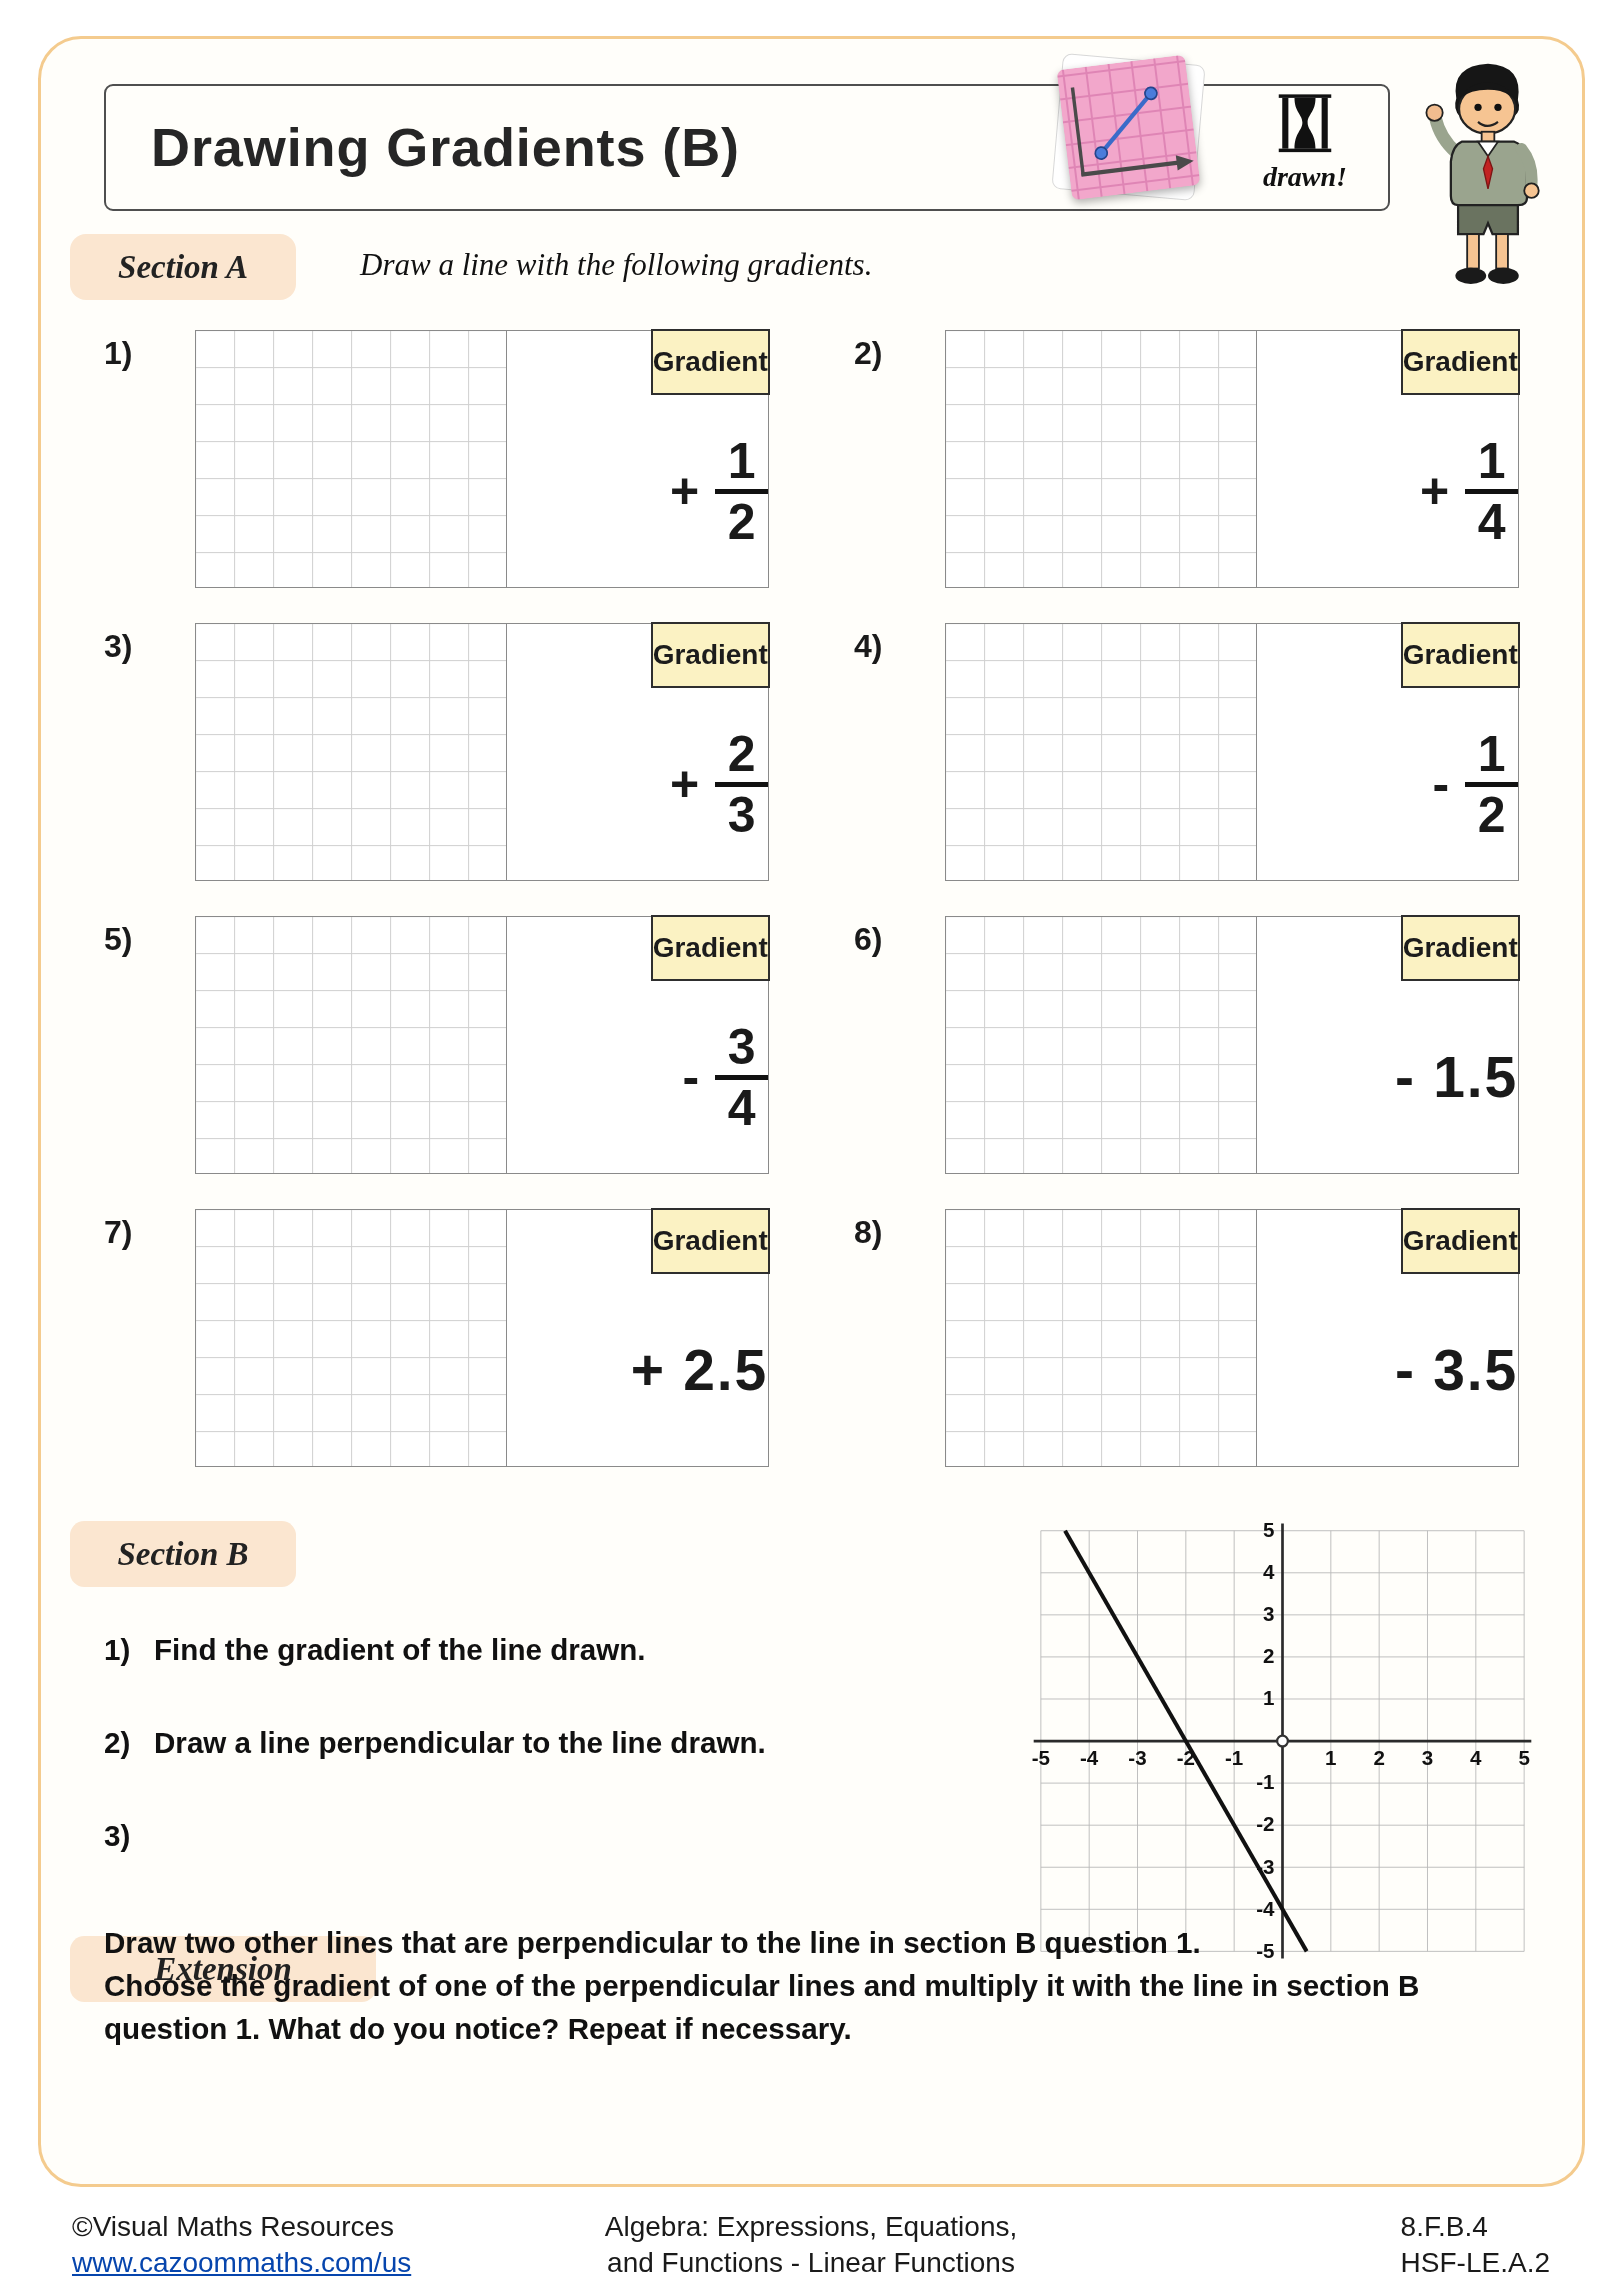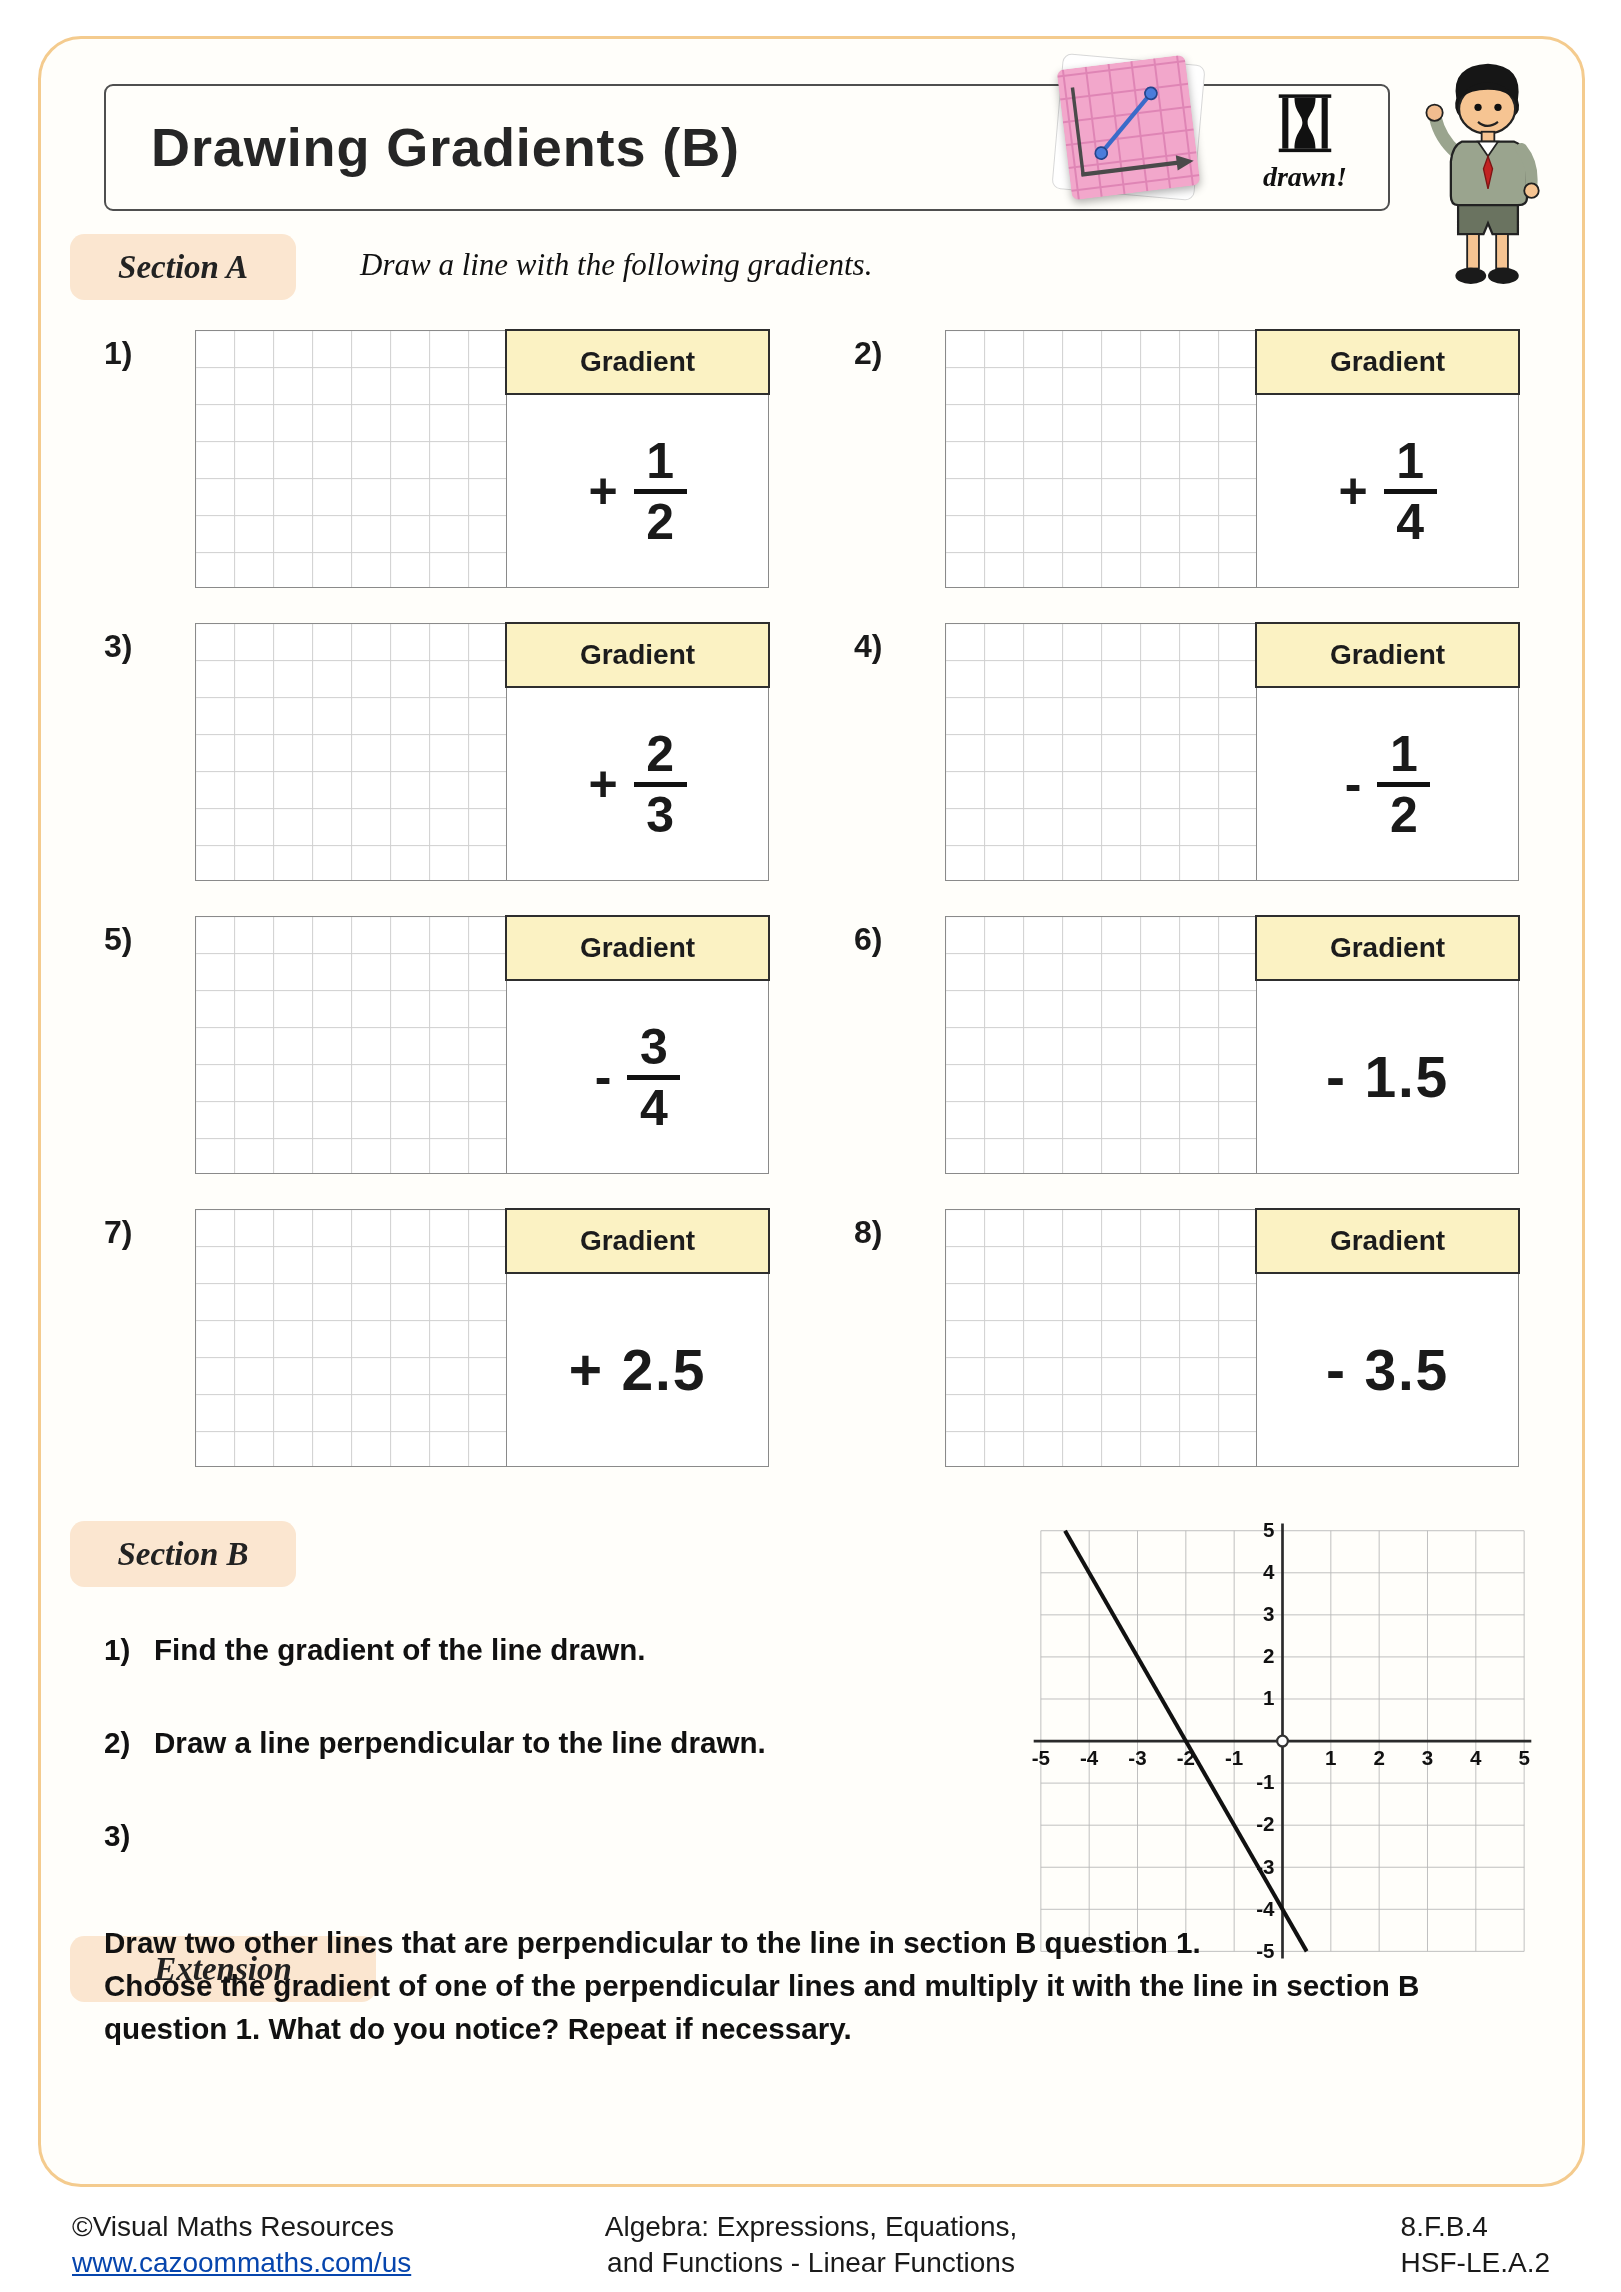--- a/index.html
+++ b/index.html
@@ -42,21 +42,21 @@
     font-size:28px; color:#111; margin-top:1.8px;
   }
   .boy { position:absolute; left:1379px; top:23px; width:136px; height:231px; }
   
   .sec-label {
     position:absolute; height:66px; background:#fbe6d0; border-radius:14.3px;
     display:flex; align-items:center; justify-content:center;
     font-family:"Liberation Serif", serif; font-style:italic; font-weight:700;
     font-size:33px; color:#222;
   }
-  .sec-a-label { left:29px; top:195px; width:226px; }
+  .sec-a-label { left:29px; top:195px; width:226px;border-radius:16px; }
   .sec-b-label { left:29px; top:1482px; width:226px; }
   .ext-label   { left:29px; top:1897px; width:306px;text-align:center; }
   .instruction {
     position:absolute; left:319px; top:208px;
     font-family:"Liberation Serif", serif; font-style:italic;
     font-size:31px; color:#111;
   }
   
   .questions {
     position:absolute; left:63px; top:291px; width:1415px;
@@ -65,21 +65,21 @@
   .question { display:flex; }
   .qnum { width:91px; font-size:32px; font-weight:700; padding-top:5.4px; }
   .qbox { flex:1; height:258px; border:1.8px solid #8a8a8a; display:flex; background:#fff; }
   .qgrid {
     width:310px;
     background-image:
       linear-gradient(#cfcfcf 0.9px, transparent 0.9px),
       linear-gradient(90deg, #cfcfcf 0.9px, transparent 0.9px);
     background-size:39px 37px; background-position:-0.9px -0.9px;
   }
-  .qpanel { flex:1; display:flex; flex-direction:column; border-left:1.8px solid #8a8a8a; }
+  .qpanel { flex:1; display:flex; flex-direction:column; border-left:1.8px solid #8a8a8a;align-items:flex-end; }
   .qheader {
     height:66px; margin:-1.8px -1.8px 0 -1.8px;
     background:#fbf2c3; border:2.7px solid #2e2e2e;
     display:flex; align-items:center; justify-content:center;
     font-size:28px; font-weight:700; color:#1c1c1c;
   }
   .qvalue { flex:1; display:flex; align-items:center; justify-content:center; gap:16px; }
   .sign { font-size:50px; font-weight:700; }
   .frac { display:inline-flex; flex-direction:column; align-items:stretch; text-align:center; }
   .fnum, .fden { font-size:50px; font-weight:700; line-height:1.12; padding:0 12.5px; }

